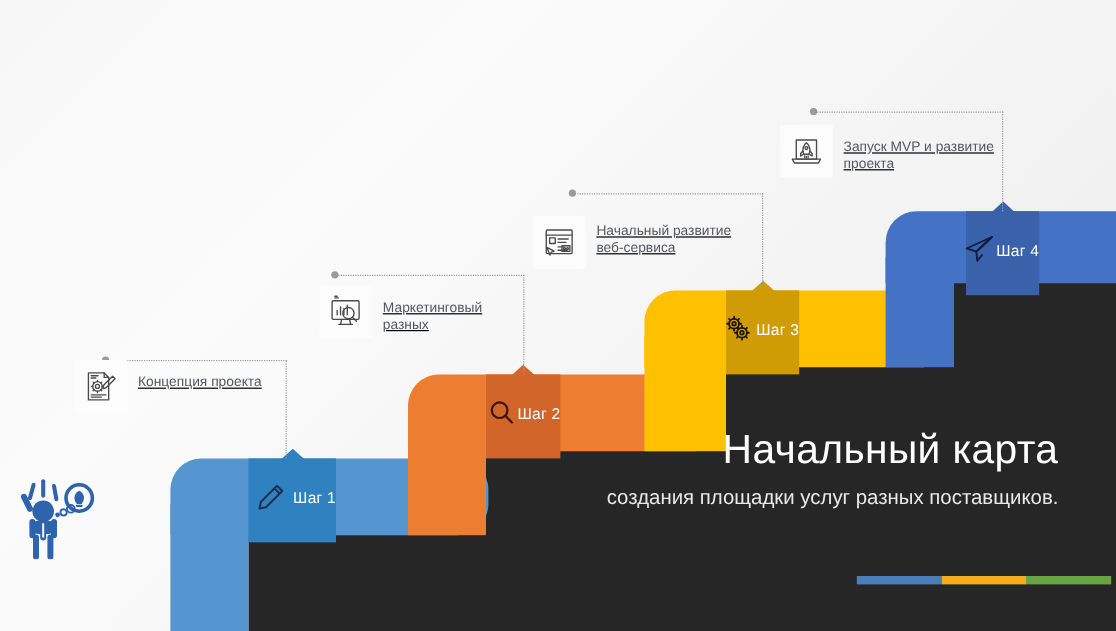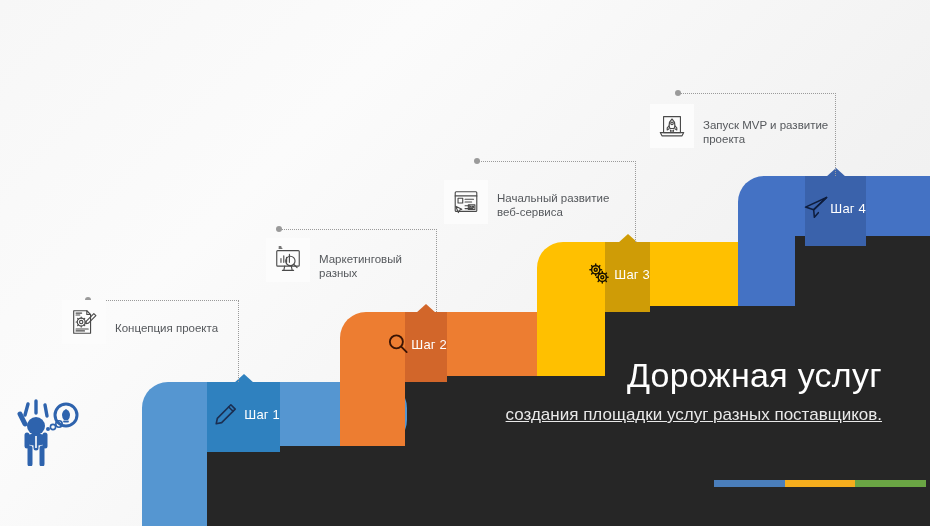--- a/index.html
+++ b/index.html
@@ -83,22 +83,23 @@
     width: 6px;
     height: 6px;
     border-radius: 50%;
     background: #9a9a9a;
   }
 
   
   .callout {
     position: absolute;
     display: flex;
-    align-items: center;
+    align-items: flex-start;
     gap: 9px;
+    text-decoration: underline;
   }
   .callout-iconbox {
     width: 44px;
     height: 44px;
     background: #fcfcfc;
     display: flex;
     align-items: center;
     justify-content: center;
     flex: none;
   }
@@ -123,21 +124,20 @@
     line-height: 40px;
     letter-spacing: 0.3px;
     margin: 0;
   }
   .sub-title {
     font-size: 17px;
     color: #e9e9e9;
     line-height: 24px;
     margin: 8px 0 0 0;
     font-weight: normal;
-    text-decoration: underline;
   }
 
   
   .accent-bar {
     position: absolute;
     display: flex;
     height: 7px;
     width: 212px;
   }
   .accent-seg { flex: 1; height: 100%; }
@@ -196,21 +196,21 @@
         <path d="M7.5 23.5h13M7.5 25.5h9"></path>
         <path d="M26.5 7l2.2 2.2-8 8-2.9.7.7-2.9z"></path>
       </svg>
     </div>
     <div class="callout-text">Концепция проекта</div>
   </div>
 
   <div class="step-bar" style="left:340px; top:312px; width:265px; height:64px; border-radius:26px 26px 26px 0; background:#ed7d31;"></div>
   <div class="step-bar" style="left:340px; top:350px; width:65px; height:96px; background:#ed7d31;"></div>
 
-  <div class="step-badge" style="left:405px; top:312px; width:42px; height:70px; background:#d2662a;">
+  <div class="step-badge" style="left:405px; top:312px; width:62px; height:70px; background:#d2662a;">
     <div class="badge-notch" style="border-bottom:9px solid #d2662a;"></div>
     <div class="badge-icon">
       <svg width="26" height="26" viewBox="0 0 24 24" fill="none" stroke="#3a1405" stroke-width="1.7" stroke-linecap="round">
         <circle cx="10.5" cy="10" r="6"></circle>
         <path d="M15.2 14.6L20 19.5"></path>
       </svg>
     </div>
     <div class="badge-label">Шаг 2</div>
   </div>
 
@@ -229,21 +229,21 @@
         <path d="M22.3 20.8l3.4 3.4"></path>
       </svg>
     </div>
     <div class="callout-text">Маркетинговый
 разных</div>
   </div>
 
   <div class="step-bar" style="left:537px; top:242px; width:258px; height:64px; border-radius:26px 26px 26px 0; background:#ffc000;"></div>
   <div class="step-bar" style="left:537px; top:280px; width:68px; height:96px; background:#ffc000;"></div>
 
-  <div class="step-badge" style="left:605px; top:242px; width:45px; height:70px; background:#cf9c06;">
+  <div class="step-badge" style="left:605px; top:242px; width:61px; height:70px; background:#cf9c06;">
     <div class="badge-notch" style="border-bottom:9px solid #cf9c06;"></div>
     <div class="badge-icon">
       <svg width="30" height="30" viewBox="0 0 32 32" fill="none" stroke="#1d1500" stroke-width="1.6" stroke-linecap="round" stroke-linejoin="round">
         <circle cx="12.5" cy="11.5" r="4.4"></circle>
         <circle cx="12.5" cy="11.5" r="1.6"></circle>
         <path d="M12.5 5.3v1.6M12.5 16.1v1.6M6.3 11.5h1.6M17.1 11.5h1.6M8.1 7.1l1.15 1.15M15.75 14.75l1.15 1.15M16.9 7.1l-1.15 1.15M9.25 14.75L8.1 15.9"></path>
         <circle cx="19.5" cy="19.5" r="4.4"></circle>
         <circle cx="19.5" cy="19.5" r="1.6"></circle>
         <path d="M19.5 13.3v1.6M19.5 24.1v1.6M13.3 19.5h1.6M24.1 19.5h1.6M15.1 15.1l1.15 1.15M22.75 22.75l1.15 1.15M23.9 15.1l-1.15 1.15M16.25 22.75L15.1 23.9"></path>
       </svg>
@@ -301,21 +301,21 @@
         <circle cx="16" cy="13.2" r="1.3"></circle>
         <path d="M12.9 15.9l-2 2.1v2.3l2-1.3M19.1 15.9l2 2.1v2.3l-2-1.3"></path>
         <path d="M14.4 20.3v1.4M16 20.6v1.6M17.6 20.3v1.4"></path>
       </svg>
     </div>
     <div class="callout-text">Запуск MVP и развитие
 проекта</div>
   </div>
 
   <div class="title-block" style="right:48px; top:355px; width:400px;">
-    <h1 class="main-title">Дорожная услуг</h1>
+    <h1 class="main-title">Начальный карта</h1>
     <h2 class="sub-title">создания площадки услуг разных поставщиков.</h2>
   </div>
 
   <div class="accent-bar" style="left:714px; top:480px;">
     <div class="accent-seg" style="background:#4a7ebb;"></div>
     <div class="accent-seg" style="background:#f5ad1d;"></div>
     <div class="accent-seg" style="background:#6aa544;"></div>
   </div>
 
   <div class="start-icon" style="left:8px; top:396px;">

